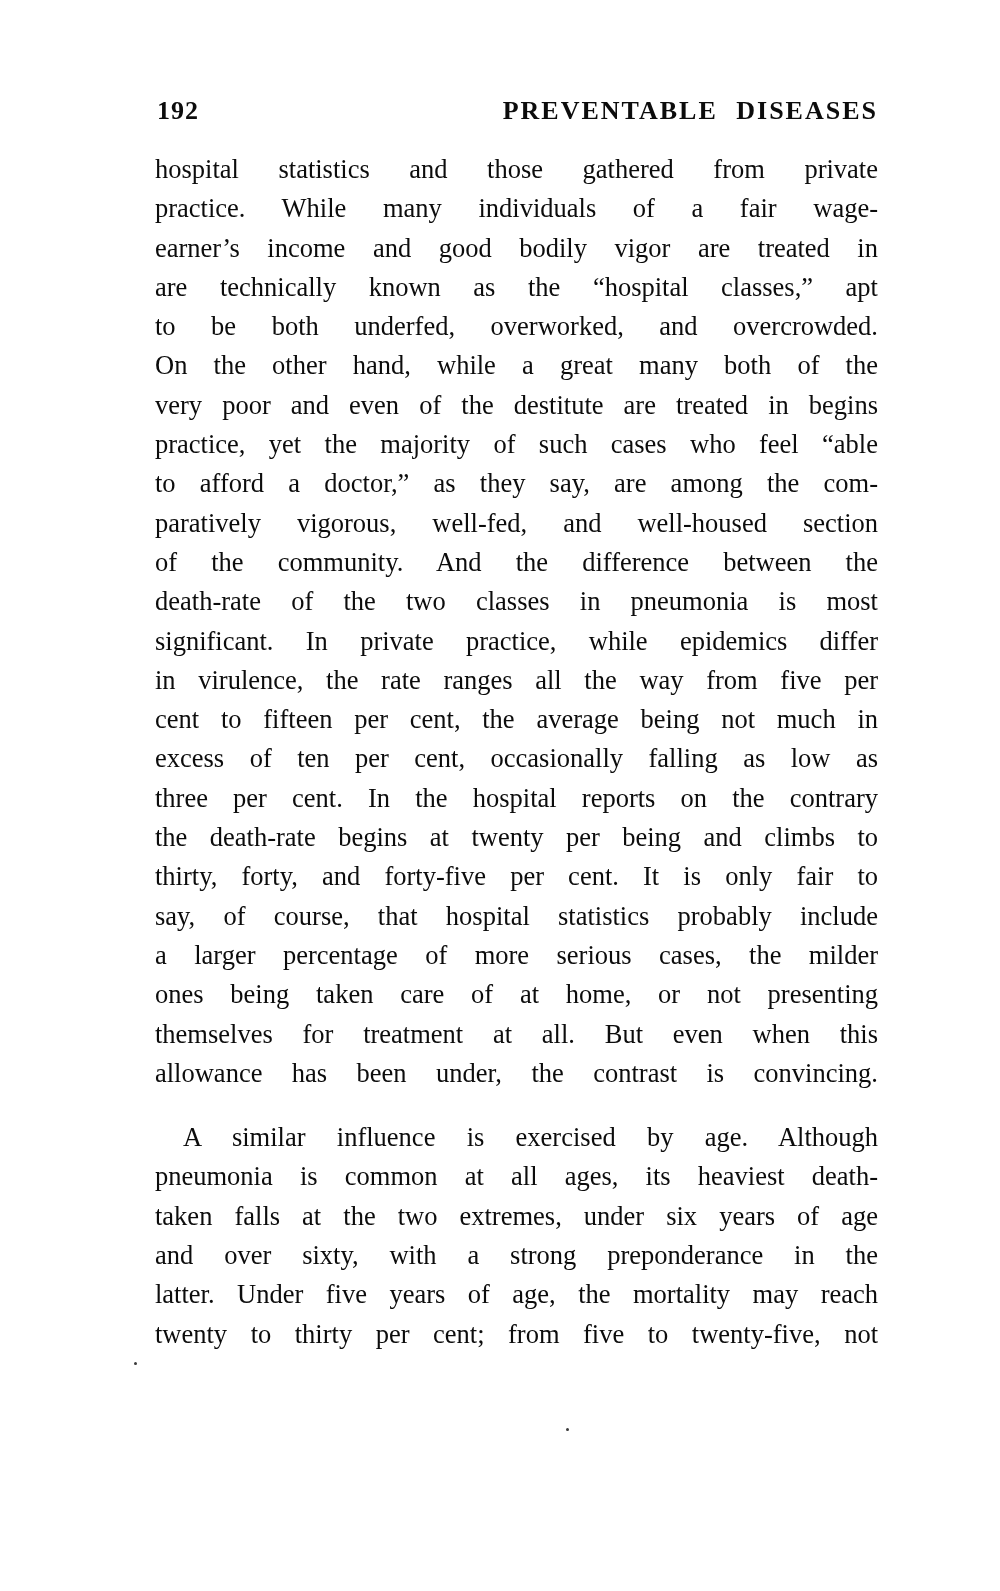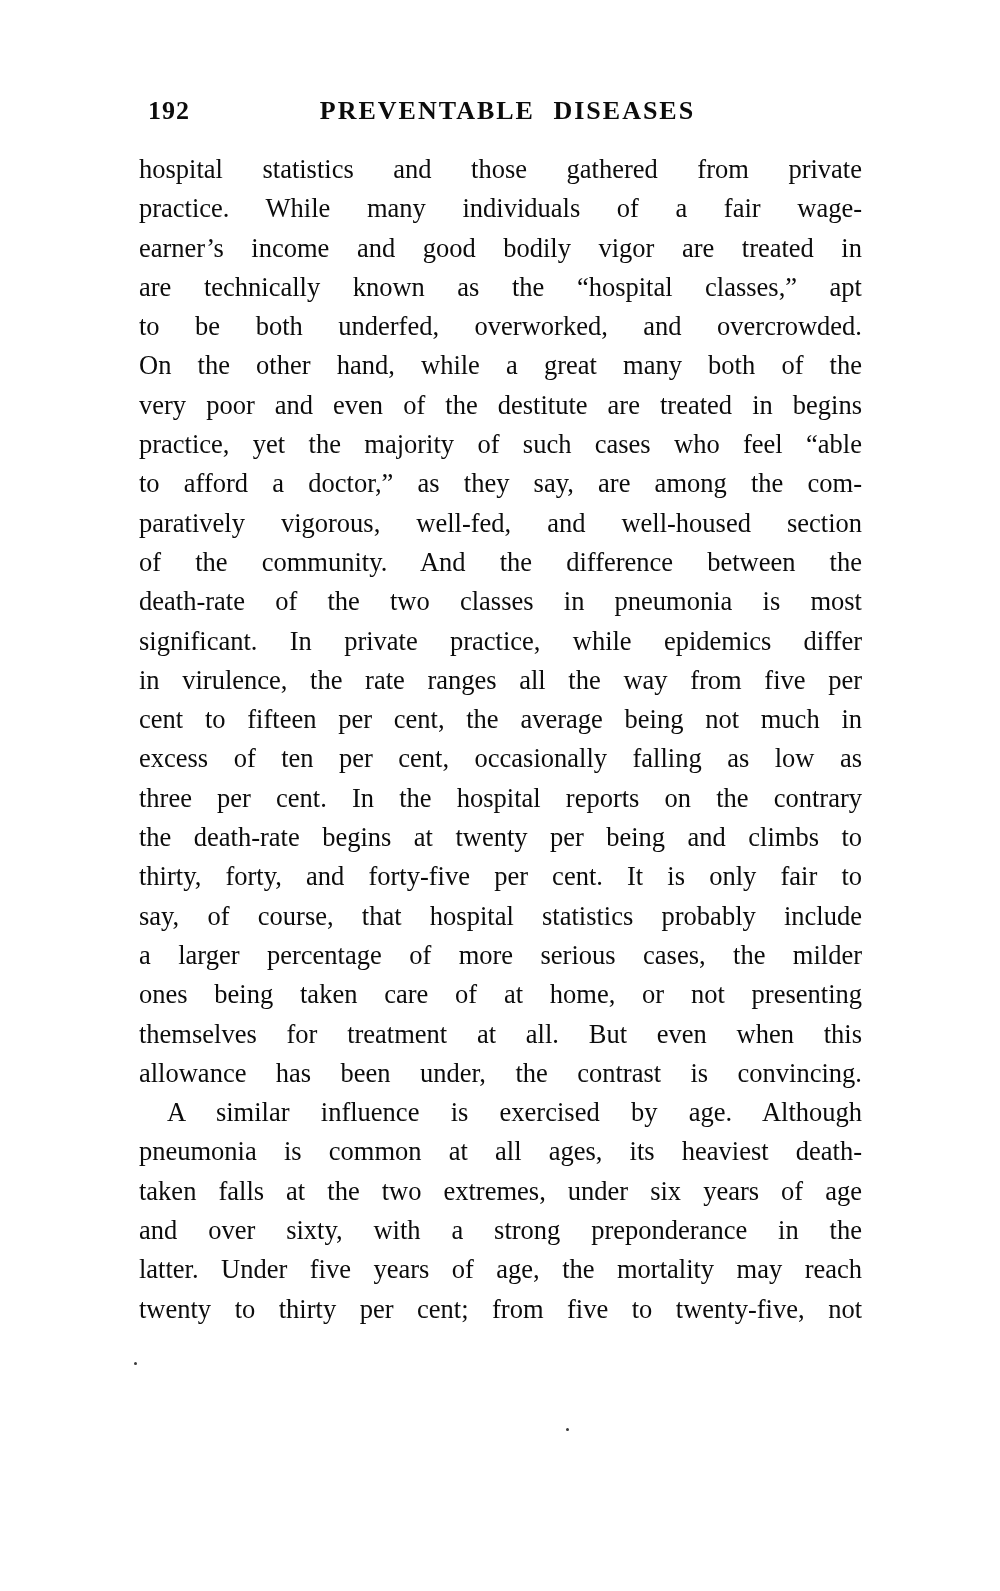--- a/index.html
+++ b/index.html
@@ -12,56 +12,57 @@
     width: 1000px;
     height: 1591px;
     background: #ffffff;
     color: #0c0c0c;
     font-family: "Liberation Serif", serif;
     overflow: hidden;
   }
   .running-header {
     position: absolute;
     top: 96px;
-    left: 146px;
+    left: 155px;
     width: 723px;
     height: 34px;
   }
   .page-number {
     position: absolute;
     left: 2px;
     top: 0;
     font-size: 26px;
     font-weight: bold;
     letter-spacing: 1px;
   }
   .running-title {
     display: block;
-    text-align: center;
+    text-align: right;
     font-size: 26px;
     font-weight: bold;
     letter-spacing: 2px;
     word-spacing: 10px;
   }
   .text-column {
     position: absolute;
     top: 150px;
-    left: 139px;
+    left: 155px;
     width: 723px;
     font-size: 26.5px;
     line-height: 39.3px;
   }
   .text-line {
     text-align: justify;
     text-align-last: justify;
     text-justify: inter-word;
     white-space: nowrap;
   }
   .text-line.indent {
     padding-left: 28px;
+    margin-top: 25px;
   }
   .scan-speck {
     position: absolute;
     border-radius: 50%;
     background: #3a3a3a;
   }
   .speck-1 { left: 566px; top: 1428px; width: 3px; height: 3px; }
   .speck-2 { left: 134px; top: 1362px; width: 3px; height: 3px; }
 </style>
 </head>

